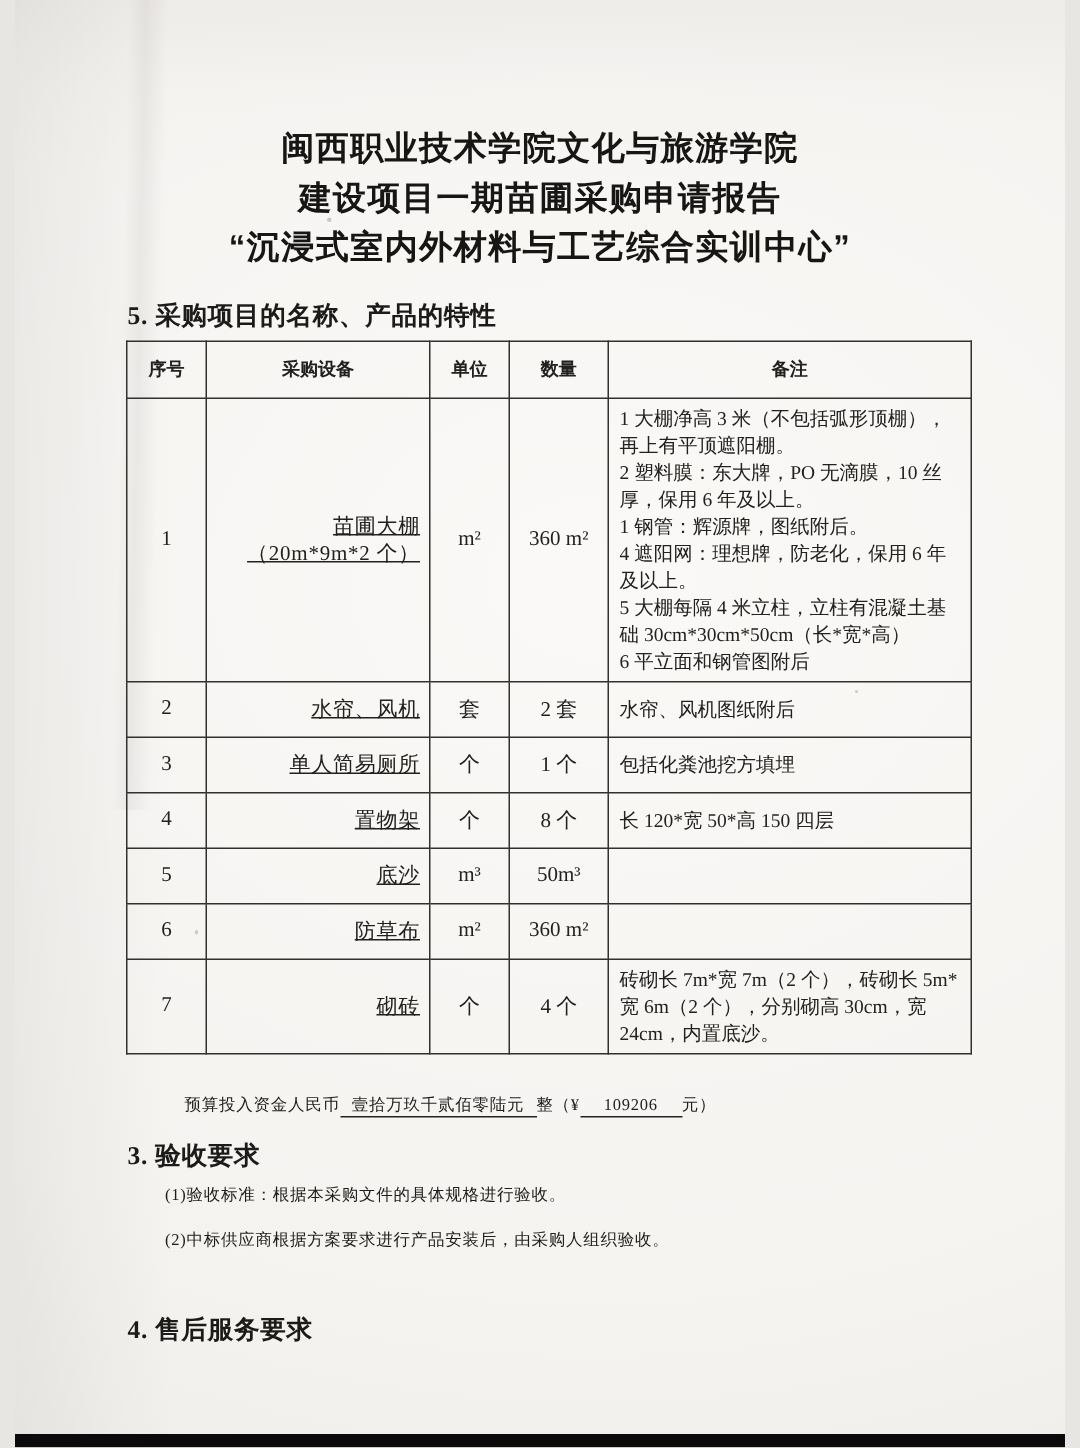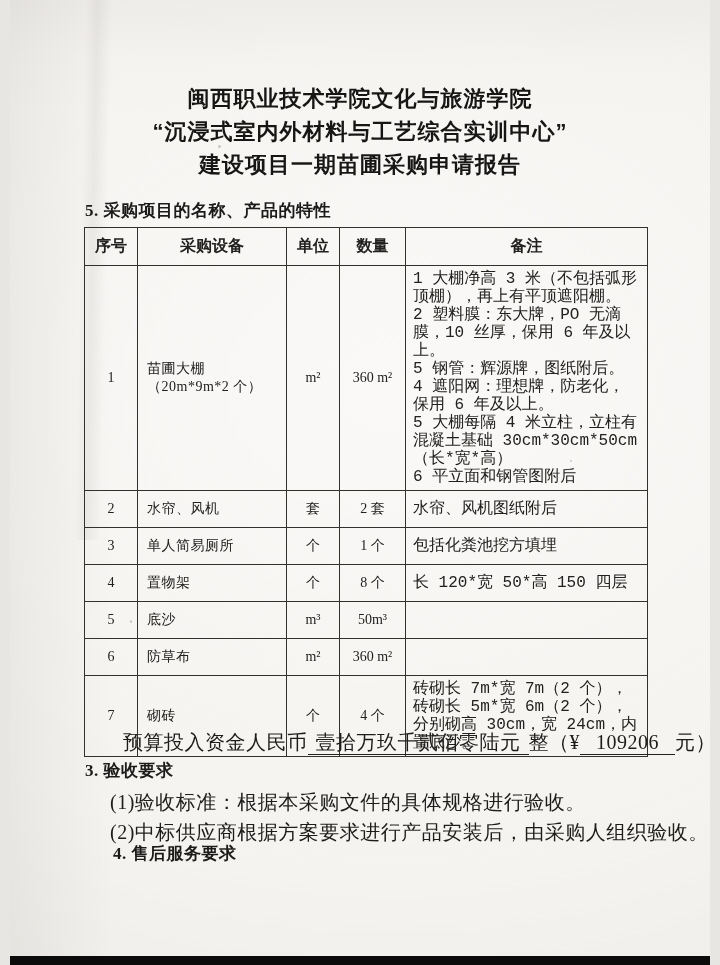--- a/index.html
+++ b/index.html
@@ -62,43 +62,42 @@
     color: #22211f;
   }
   .doc-table th, .doc-table td {
     border: 1px solid #33312e;
     padding: 2px 6px;
     vertical-align: middle;
   }
   .doc-table th {
     height: 38px;
     font-weight: 700;
-    font-size: 16px;
+    font-size: 12px;
     text-align: center;
   }
   .col-no    { width: 53px; }
   .col-dev   { width: 149px; }
   .col-unit  { width: 53px; }
   .col-qty   { width: 66px; }
   .col-rem   { width: 242px; }
   td.c { text-align: center; }
-  td.dev { text-align: left; padding-left: 9px; letter-spacing: 0.5px; }
+  td.dev { text-align: right; padding-left: 9px; letter-spacing: 0.5px; text-decoration: underline; }
   td.rem {
     text-align: left;
-    font-size: 16px;
+    font-size: 13px;
     line-height: 18px;
     padding: 4px 7px;
-    font-family: Liberation Mono, monospace;
   }
   tr.r1 td { height: 186px; }
   tr.rs td { height: 37px; }
   tr.r7 td { height: 52px; }
   .flow {
     position: absolute;
-    font-size: 20px;
+    font-size: 11px;
     letter-spacing: 0.5px;
     color: #1e1d1b;
     white-space: nowrap;
   }
   .u {
     border-bottom: 1.4px solid #23221f;
     padding: 0 8px 1px 8px;
   }
   .u-num {
     border-bottom: 1.4px solid #23221f;
@@ -107,22 +106,22 @@
   .speck { position: absolute; background: rgba(70,65,60,0.25); border-radius: 50%; }
 </style>
 </head>
 <body>
 
 <div class="page">
   <div class="crease"></div>
 
   <div class="title-block">
     <div>闽西职业技术学院文化与旅游学院</div>
+    <div>建设项目一期苗圃采购申请报告</div>
     <div>“沉浸式室内外材料与工艺综合实训中心”</div>
-    <div>建设项目一期苗圃采购申请报告</div>
   </div>
 
   <div class="sec-heading" style="top:199px;">5. 采购项目的名称、产品的特性</div>
 
   <table class="doc-table">
     <colgroup>
       <col class="col-no">
         <col class="col-dev">
         <col class="col-unit">
         <col class="col-qty">
@@ -139,21 +138,21 @@
     </thead>
     <tbody>
       <tr class="r1">
         <td class="c">1</td>
         <td class="dev">苗圃大棚（20m*9m*2 个）</td>
         <td class="c">m²</td>
         <td class="c">360 m²</td>
         <td class="rem">
           <div>1 大棚净高 3 米（不包括弧形顶棚），再上有平顶遮阳棚。</div>
           <div>2 塑料膜：东大牌，PO 无滴膜，10 丝厚，保用 6 年及以上。</div>
-          <div>5 钢管：辉源牌，图纸附后。</div>
+          <div>1 钢管：辉源牌，图纸附后。</div>
           <div>4 遮阳网：理想牌，防老化，保用 6 年及以上。</div>
           <div>5 大棚每隔 4 米立柱，立柱有混凝土基础 30cm*30cm*50cm（长*宽*高）</div>
           <div>6 平立面和钢管图附后</div>
         </td>
       </tr>
       <tr class="rs">
         <td class="c">2</td>
         <td class="dev">水帘、风机</td>
         <td class="c">套</td>
         <td class="c">2 套</td>
@@ -198,21 +197,21 @@
   </table>
 
 
   <div class="flow" style="top:729px; left:113px;"><span>预算投入资金人民币</span><span class="u">壹拾万玖千贰佰零陆元</span><span>整（¥</span><span class="u-num">109206</span><span>元）</span></div>
 
   <div class="sec-heading" style="top:759px;">3. 验收要求</div>
 
   <div class="flow" style="top:789px; left:100px;">(1)验收标准：根据本采购文件的具体规格进行验收。</div>
   <div class="flow" style="top:819px; left:100px;">(2)中标供应商根据方案要求进行产品安装后，由采购人组织验收。</div>
 
-  <div class="sec-heading" style="top:842px;margin-left:28px;">4. 售后服务要求</div>
+  <div class="sec-heading" style="top:875px;">4. 售后服务要求</div>
 
 
   <div class="speck" style="left:208px; top:145px; width:3px; height:3px;"></div>
   <div class="speck" style="left:560px; top:460px; width:2px; height:2px;"></div>
   <div class="speck" style="left:120px; top:620px; width:2px; height:3px;"></div>
 
   <div class="scan-bottom-bar"></div>
 </div>
 
 </body></html>

